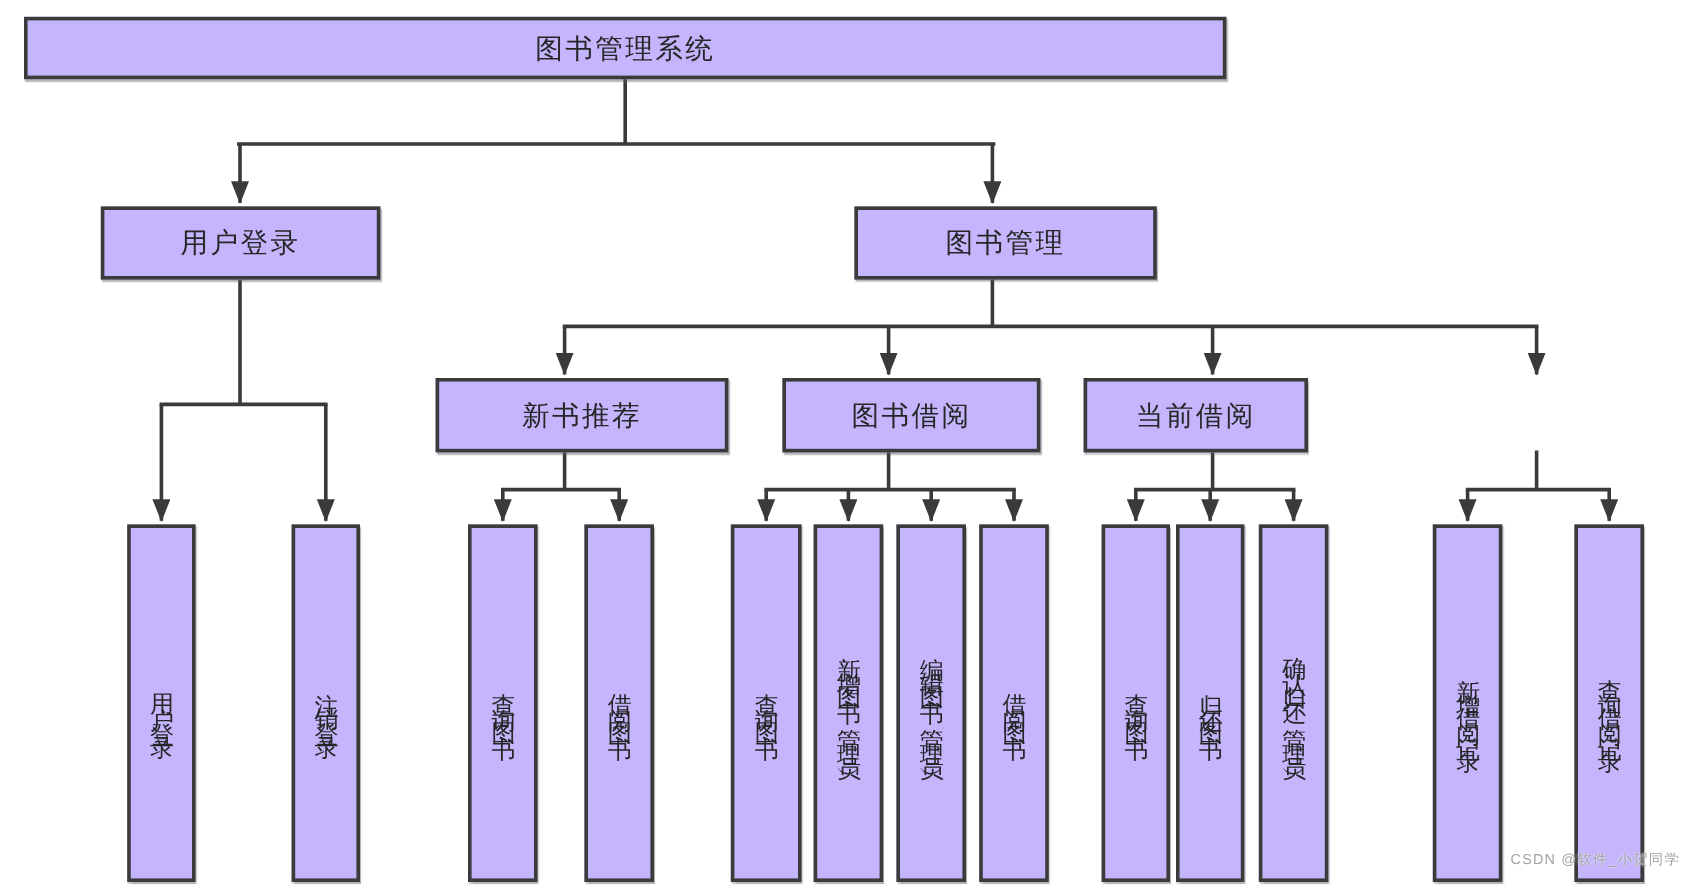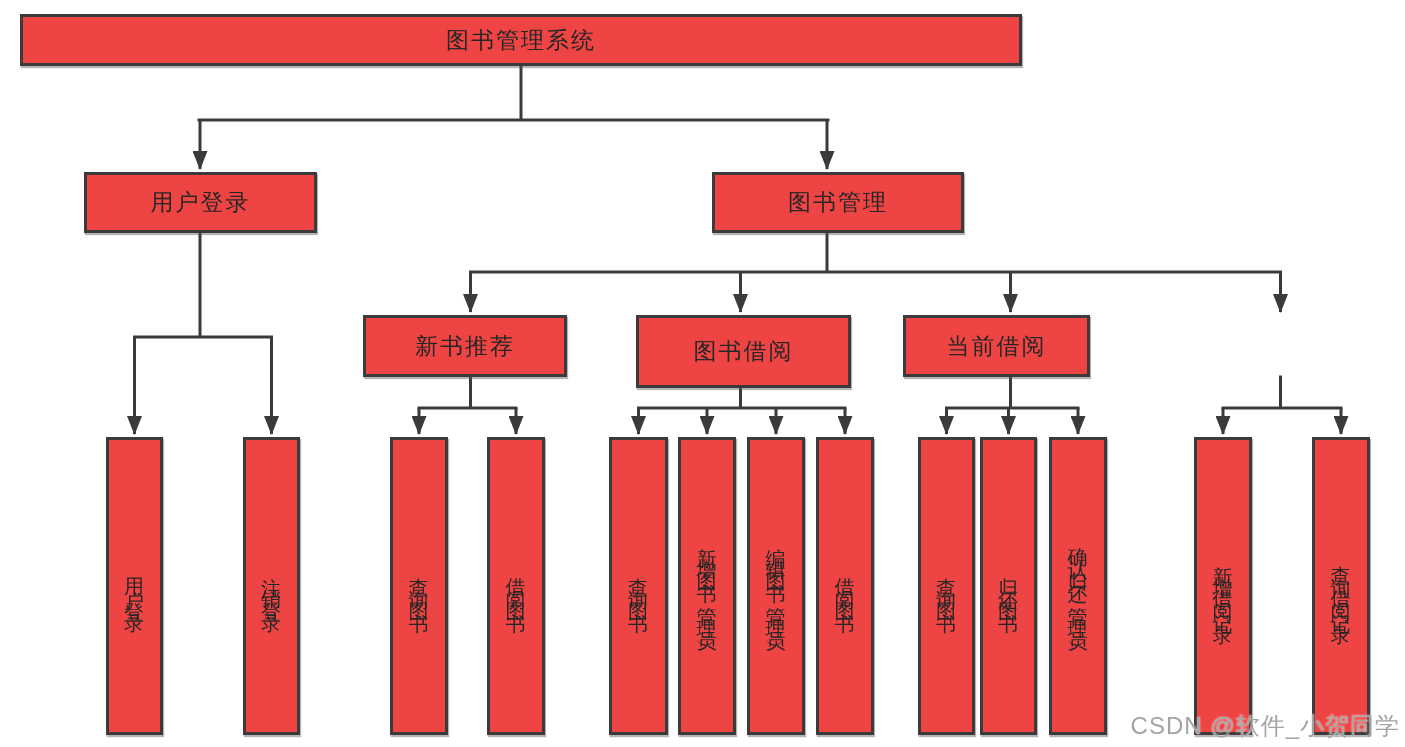--- a/index.html
+++ b/index.html
@@ -7,21 +7,21 @@
     position:relative;
     width:1405px;height:747px;
     background:#ffffff;
     font-family:"Liberation Sans","DejaVu Sans",sans-serif;
     overflow:hidden;
   }
   #wires{position:absolute;left:0;top:0;width:1405px;height:747px;}
   .box{
     position:absolute;
     box-sizing:border-box;
-    background:#ef4444;
+    background:#c4b5fd;
     border:3px solid #3b3b3b;
     box-shadow:1px 2px 1px rgba(90,90,90,0.45);
     display:flex;align-items:center;justify-content:center;
     color:#262626;
   }
   .box.h .lbl{
     font-size:23px;
     letter-spacing:2px;
     white-space:nowrap;
     line-height:1;
@@ -29,22 +29,22 @@
   .box.v .lbl{
     writing-mode:vertical-rl;
     -webkit-writing-mode:vertical-rl;
     font-size:20px;
     letter-spacing:12px;
     line-height:1;
     white-space:nowrap;
   }
   #watermark{
     position:absolute;
-    right:5px;bottom:5px;
-    font-size:24px;
+    right:5px;bottom:22px;
+    font-size:12px;
     color:#a3a3a3;
     text-shadow:0 0 2px #ffffff;
     letter-spacing:1px;
     z-index:5;
     white-space:nowrap;
   }
 </style>
 </head>
 <body>
 
@@ -96,24 +96,24 @@
     <span class="lbl">图书管理系统</span>
   </div>
 
   <div class="box h" style="left:84px;top:172px;width:233px;height:61px">
     <span class="lbl">用户登录</span>
   </div>
   <div class="box h" style="left:712px;top:172px;width:252px;height:61px">
     <span class="lbl">图书管理</span>
   </div>
 
-  <div class="box h" style="left:363px;top:315px;width:204px;height:62px">
+  <div class="box h" style="left:363px;top:315px;width:244px;height:62px">
     <span class="lbl">新书推荐</span>
   </div>
-  <div class="box h" style="left:636px;top:315px;width:215px;height:73px">
+  <div class="box h" style="left:652px;top:315px;width:215px;height:62px">
     <span class="lbl">图书借阅</span>
   </div>
   <div class="box h" style="left:903px;top:315px;width:187px;height:62px">
     <span class="lbl">当前借阅</span>
   </div>
 
   <div class="box v" style="left:106px;top:437px;width:57px;height:298px">
     <span class="lbl">用户登录</span>
   </div>
   <div class="box v" style="left:243px;top:437px;width:57px;height:298px">

